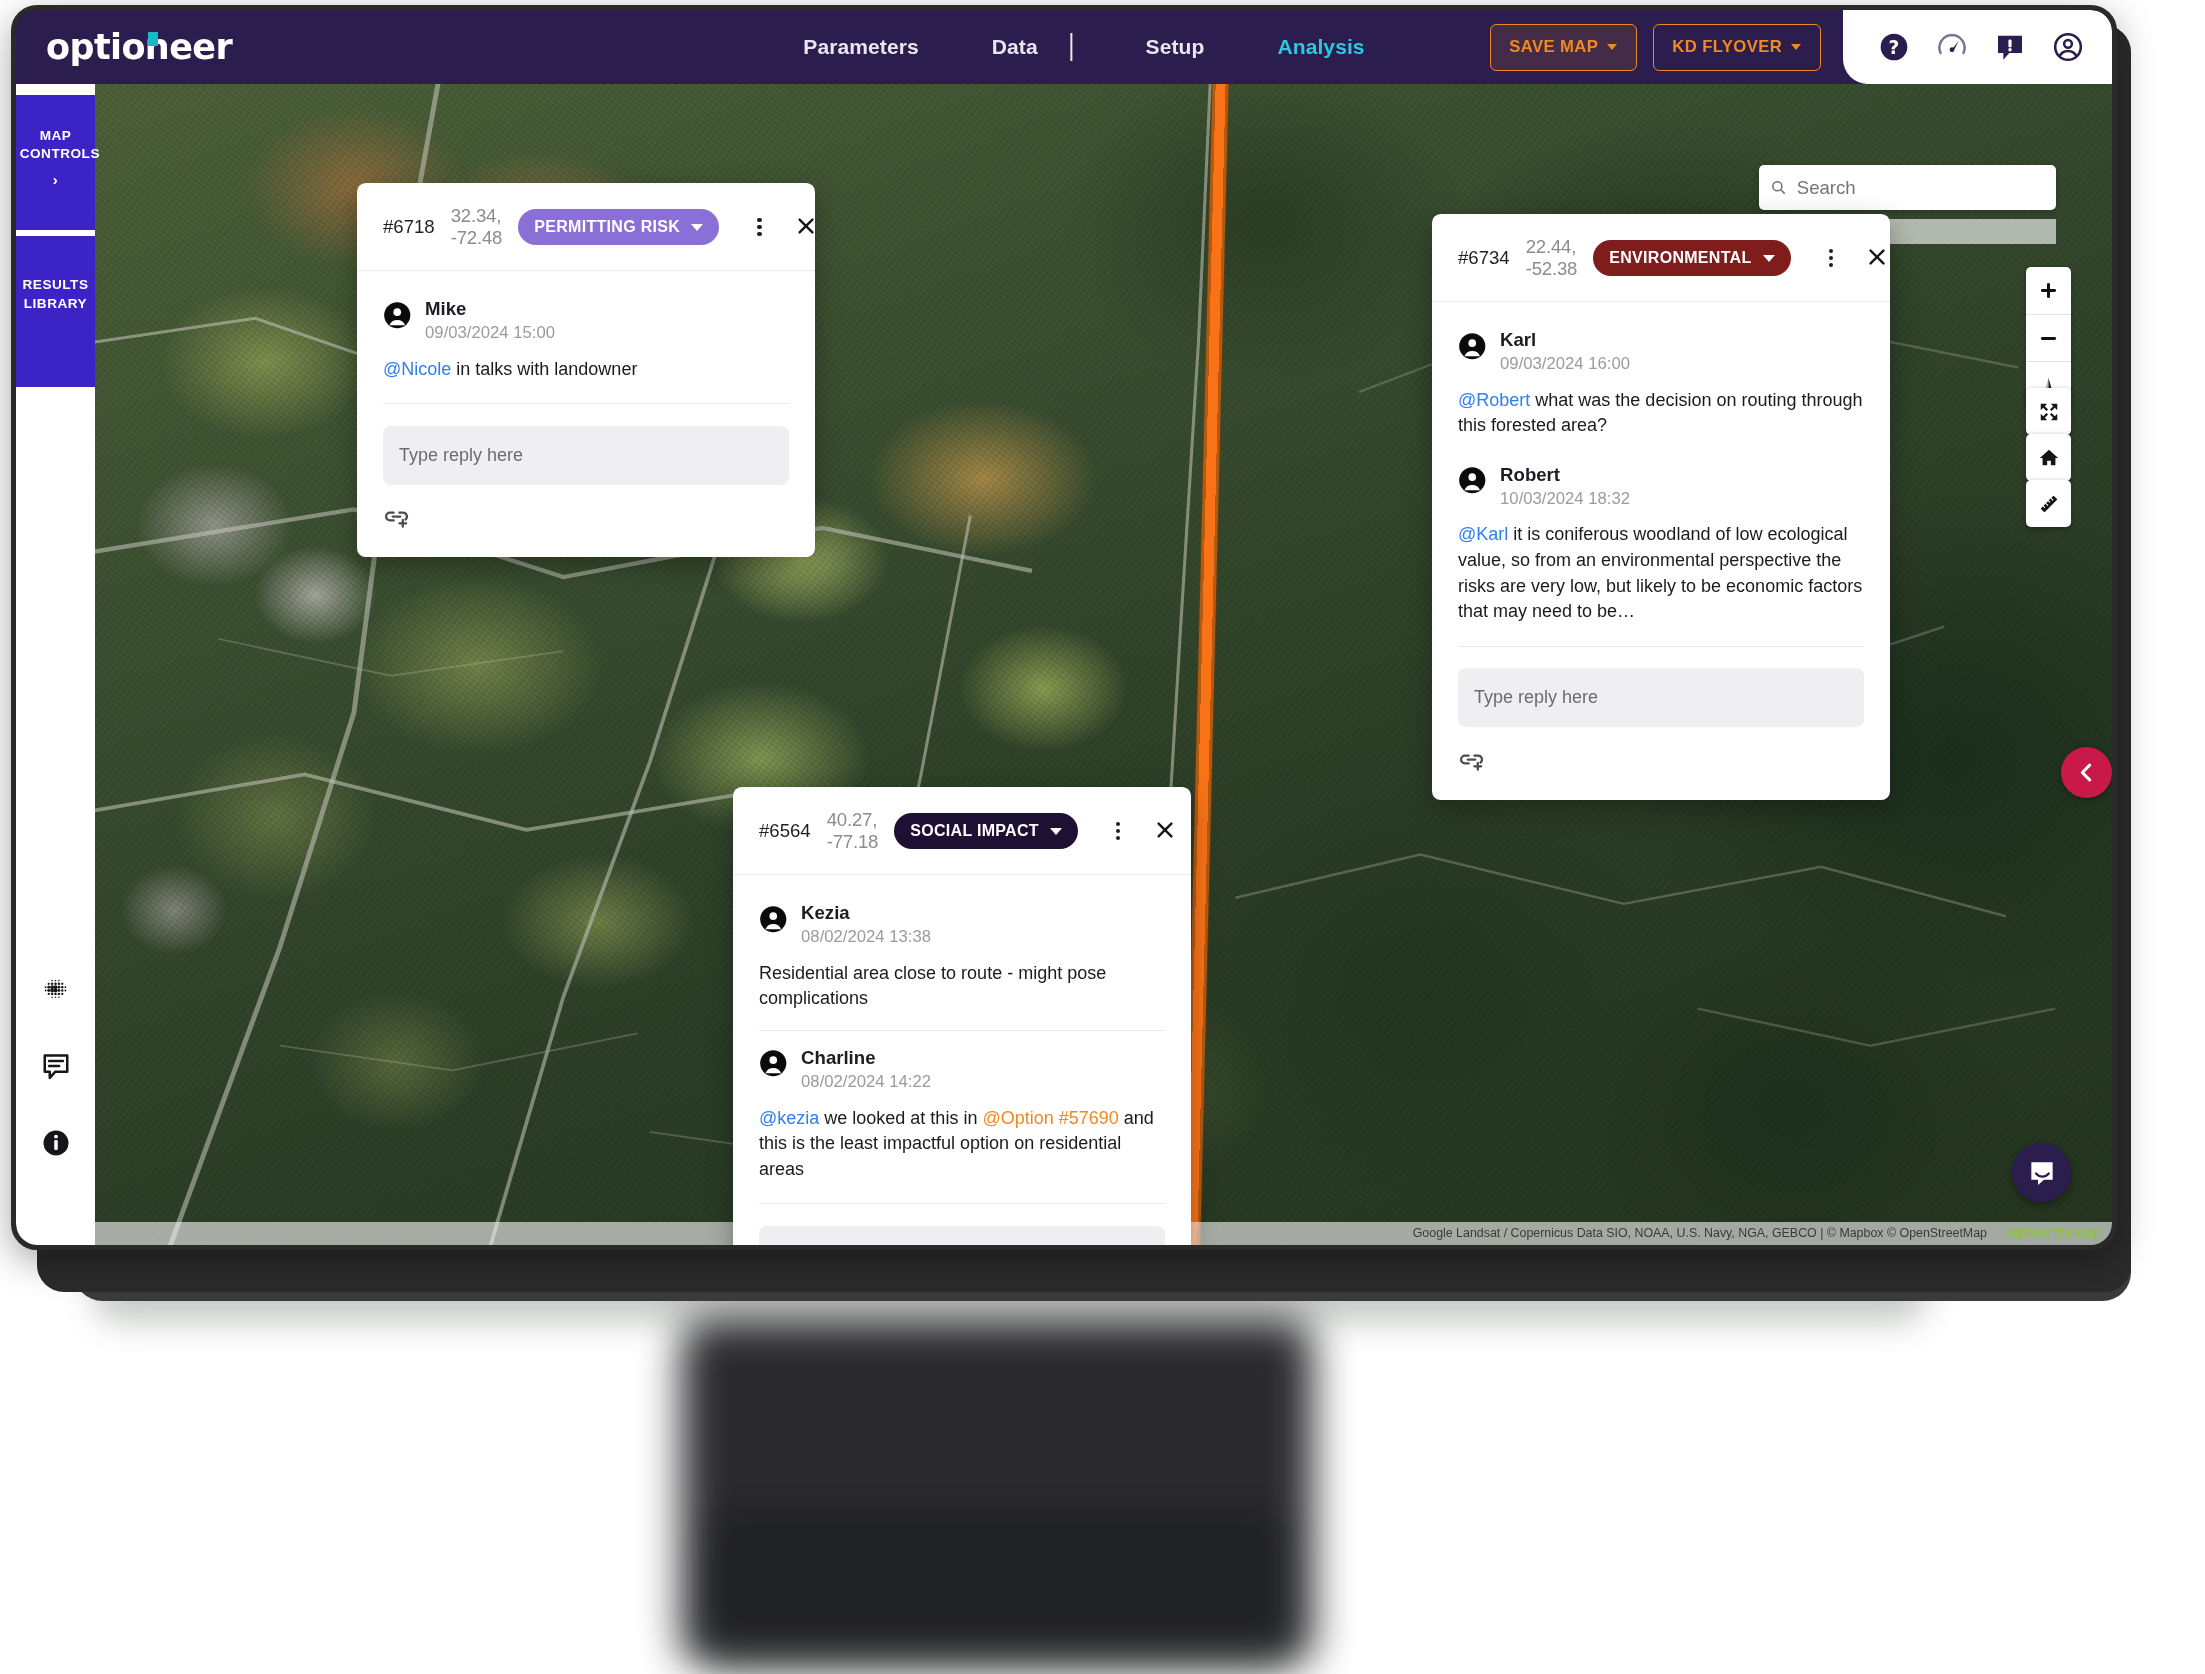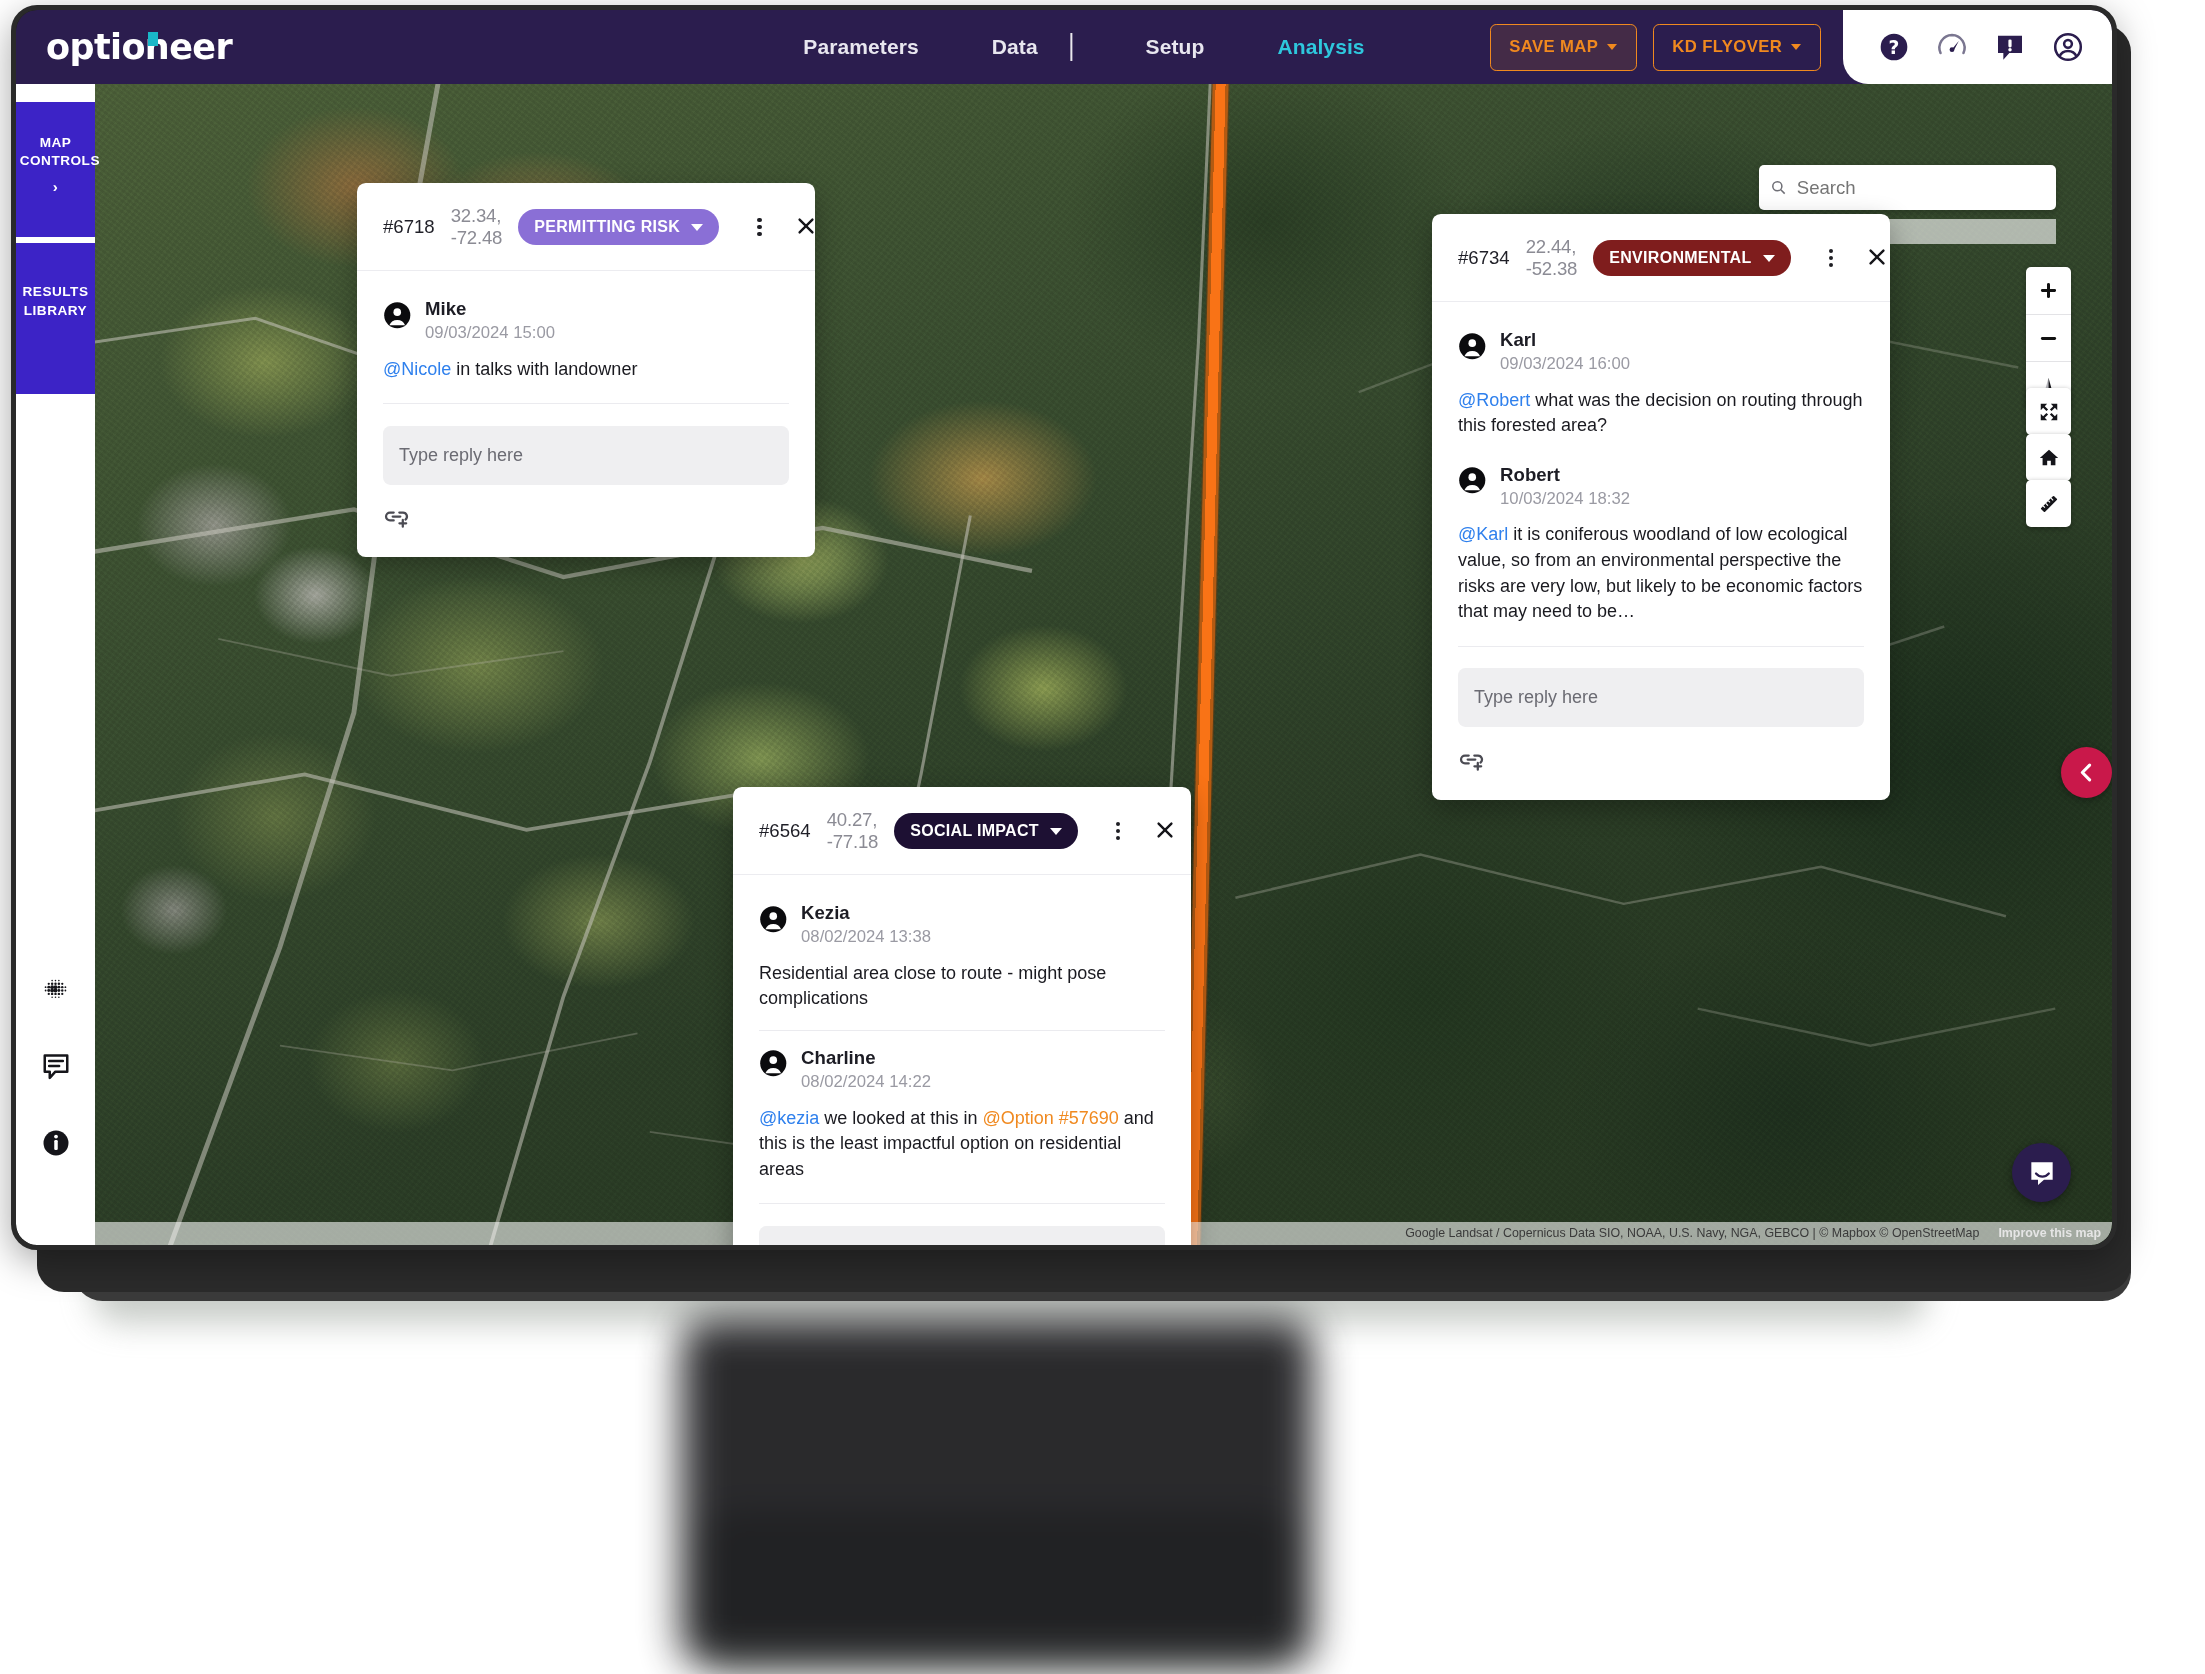--- a/index.html
+++ b/index.html
@@ -101,21 +101,21 @@
   .leftbar {
     position:absolute; left:0; top:74px; width: 79px; bottom:0;
     background:#ffffff; z-index: 35;
     display:flex; flex-direction:column;
   }
   .side-tab {
     width: 79px; background:#3c23c6; color:#ffffff;
     text-align:center; font-size: 13.6px; font-weight:700; letter-spacing:0.5px;
     line-height: 1.35; padding: 21px 3.7px; cursor:pointer;
   }
-  .side-tab.first { margin-top: 18px; padding-top: 32px; padding-bottom: 40px; }
+  .side-tab.first { margin-top: 11px; padding-top: 32px; padding-bottom: 40px; }
   .side-tab.second { margin-top: 6.2px; padding-top: 40px; padding-bottom: 74px; }
   .side-tab .chev { display:block; font-size:15px; margin-top: 6.2px; }
 
   .side-icons {
     margin-top: auto; margin-bottom: 87px;
     display:flex; flex-direction:column; align-items:center; gap: 47px;
   }
 
   
   .map {
@@ -214,21 +214,21 @@
     cursor:pointer; box-shadow: 0 2.5px 8.7px rgba(0,0,0,.4);
   }
 
   .attribution {
     position:absolute; left:0; right:0; bottom: 0; height: 23.5px;
     background: rgba(255,255,255,.58);
     display:flex; align-items:center; justify-content:flex-end;
     padding-right: 11px; gap: 19px;
     font-size: 12.4px; color:#3a3a3a; white-space:nowrap;
   }
-  .attribution b { font-weight:700; color:#e5e5e5;text-align:center; }
+  .attribution b { font-weight:400; color:#84cc16;text-align:center; }
 
   
   .card {
     position:absolute;
     background:#ffffff;
     border-radius: 8.7px;
     box-shadow: 0 8.7px 27px rgba(0,0,0,.30);
     z-index: 30;
     overflow:hidden;
   }

